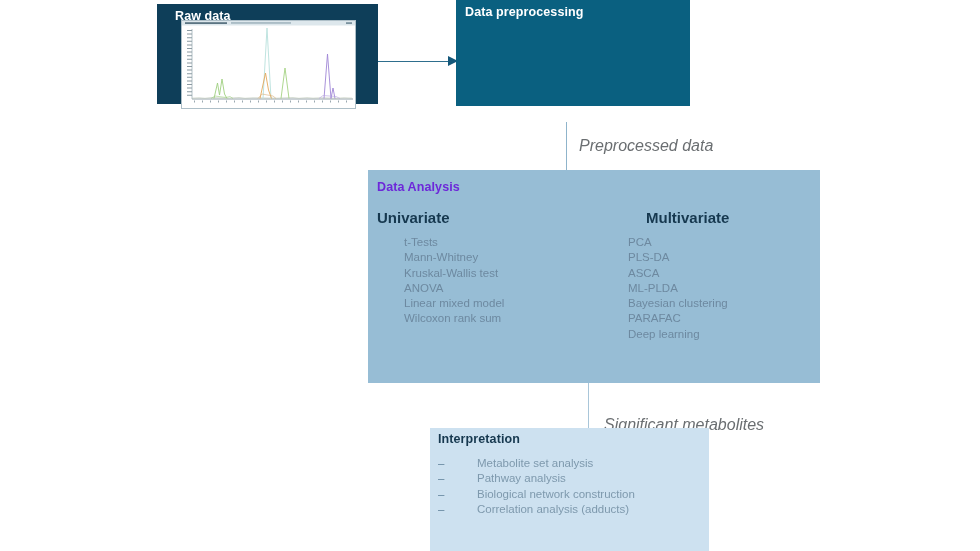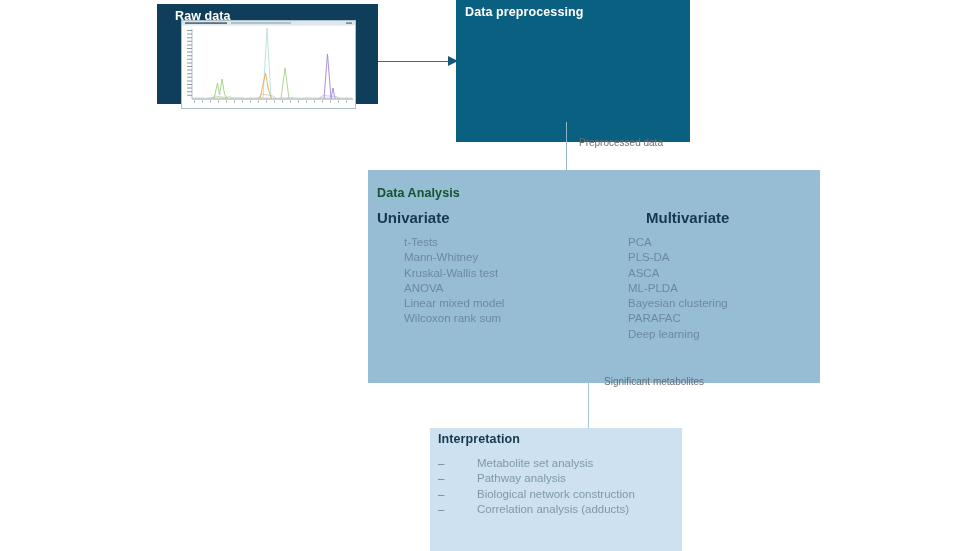--- a/index.html
+++ b/index.html
@@ -16,51 +16,51 @@
   .raw-box .box-title{position:absolute;left:18px;top:5px;color:#ffffff;}
   .spectrum{position:absolute;left:24px;top:16px;width:175px;height:89px;background:#ffffff;}
 
   
   .h-line{position:absolute;left:378px;top:61px;width:71px;height:1px;background:#2e6e8d;}
   .h-arrow{position:absolute;left:448px;top:56px;width:0;height:0;
     border-top:5.5px solid transparent;border-bottom:5.5px solid transparent;
     border-left:10px solid #14587a;}
 
   
-  .prep-box{left:456px;top:0px;width:234px;height:142px;background:#0a6080;}
+  .prep-box{left:456px;top:0px;width:234px;height:106px;background:#0a6080;}
   .prep-box .box-title{position:absolute;left:9px;top:5px;color:#ffffff;}
   .prep-items{position:absolute;left:33px;top:31px;color:#7aa6bc;}
   .prep-items div{line-height:15.6px;}
 
   
   .v-line1{position:absolute;left:566px;top:122px;width:1px;height:57px;background:#8fb4cb;}
   .v-arrow1{position:absolute;left:560px;top:178px;width:0;height:0;
     border-left:6.5px solid transparent;border-right:6.5px solid transparent;
     border-top:11px solid #0d4a6e;}
-  .flow-label{position:absolute;color:#6a6e71;font-size:10px;}
+  .flow-label{position:absolute;color:#6a6e71;font-size:16px;font-style:italic;}
   .flow-label.one{left:579px;top:137px;}
-  .flow-label.two{left:604px;top:376px;}
+  .flow-label.two{left:604px;top:416px;}
   .v-line2{position:absolute;left:588px;top:383px;width:1px;height:57px;background:#a9c6d9;}
   .v-arrow2{position:absolute;left:582px;top:439px;width:0;height:0;
     border-left:6.5px solid transparent;border-right:6.5px solid transparent;
     border-top:11px solid #74a7c6;}
 
   
   .analysis-box{left:368px;top:170px;width:452px;height:213px;background:#97bdd5;}
-  .analysis-box .box-title{position:absolute;left:9px;top:16px;color:#14532d;}
+  .analysis-box .box-title{position:absolute;left:9px;top:10px;color:#6d28d9;}
   .col-head{position:absolute;top:39px;font-size:15px;font-weight:700;color:#16384f;}
   .col-head.uni{left:9px;}
   .col-head.multi{left:234px;padding-left:44px;}
   .col-items{position:absolute;top:65px;color:#6d89a0;}
   .col-items div{line-height:15.3px;}
   .col-items.uni{left:36px;}
   .col-items.multi{left:260px;}
 
   
-  .interp-box{left:430px;top:428px;width:252px;height:123px;background:#cde1f0;}
+  .interp-box{left:430px;top:428px;width:279px;height:123px;background:#cde1f0;}
   .interp-box .box-title{position:absolute;left:8px;top:4px;color:#16384f;}
   .interp-rows{position:absolute;left:8px;top:28px;}
   .interp-row{display:flex;line-height:15.4px;}
   .interp-row .dash{width:39px;color:#5e7f98;font-size:11.5px;}
   .interp-row .txt{color:#7e99ad;font-size:11.5px;}
 </style>
 </head>
 <body>
 
 <div class="canvas">

